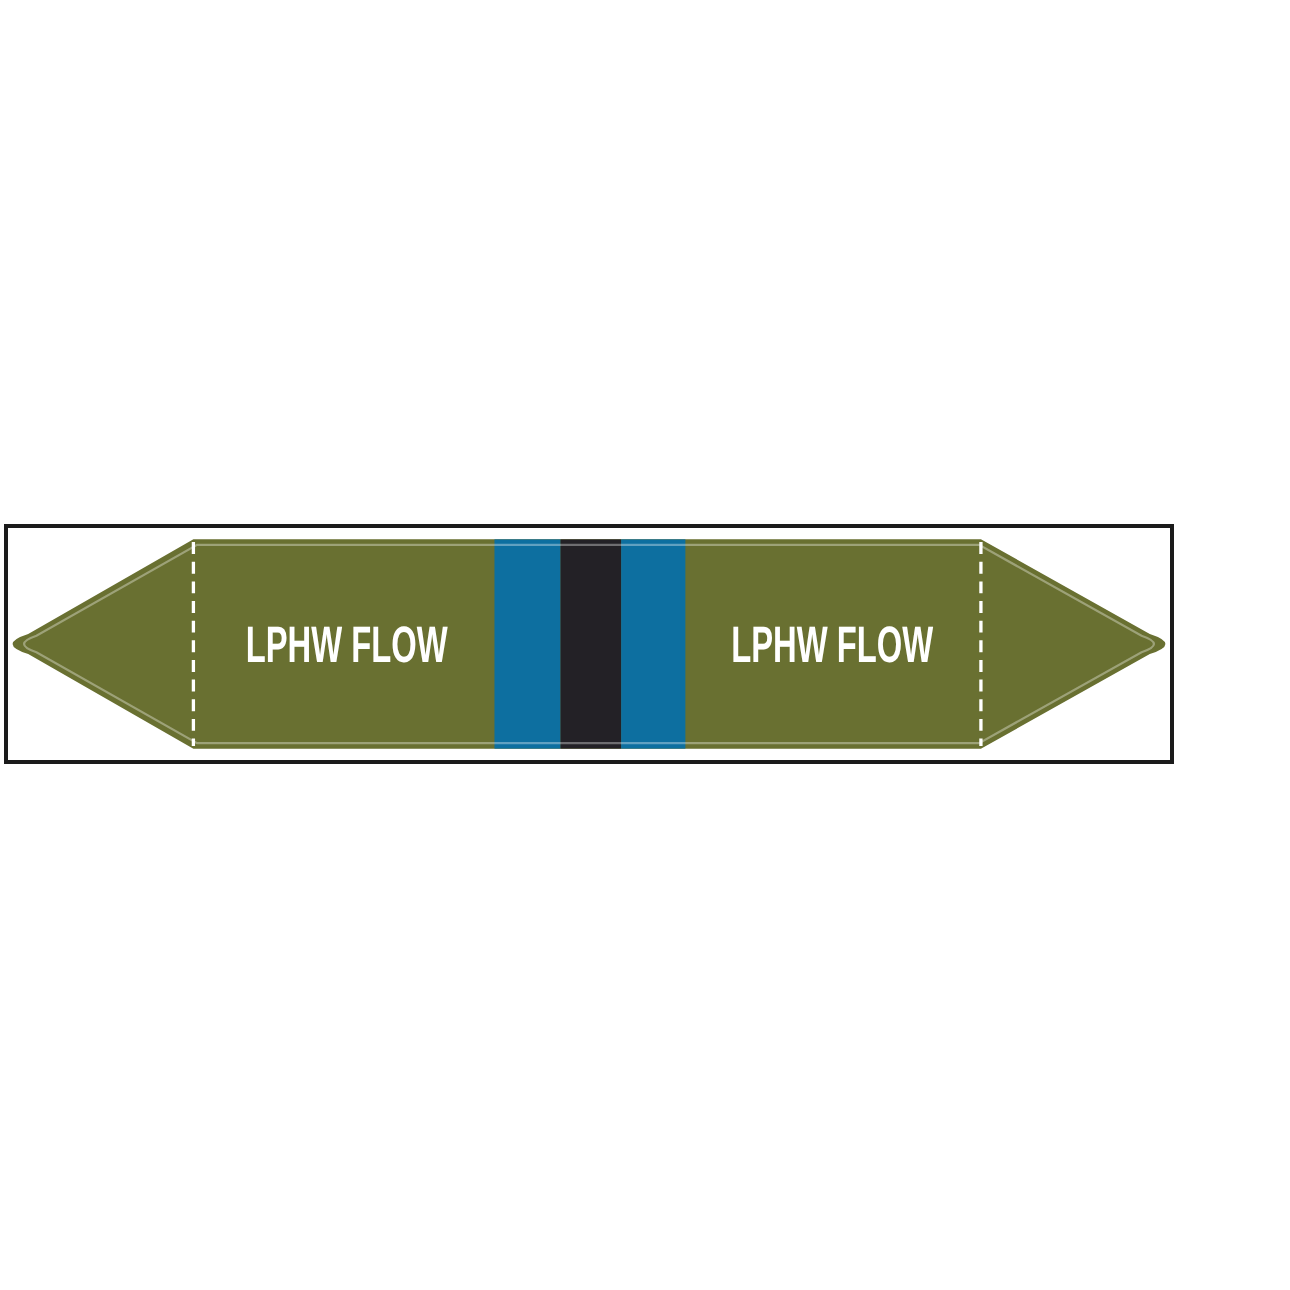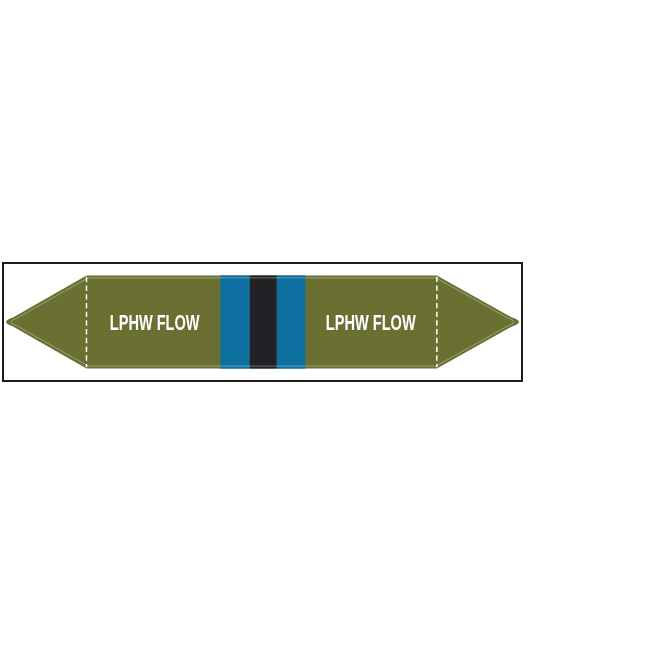--- a/index.html
+++ b/index.html
@@ -12,21 +12,21 @@
     position: relative;
     width: 645px;
     height: 645px;
     background: #ffffff;
     overflow: hidden;
   }
   .band {
     position: absolute;
     left: 2px;
     top: 262px;
-    width: 521px;
+    width: 585px;
     height: 120px;
     box-sizing: border-box;
     border: 2px solid #1b1b1b;
     background: #ffffff;
     display: flex;
     align-items: center;
     justify-content: center;
   }
   .marker-svg {
     display: block;

